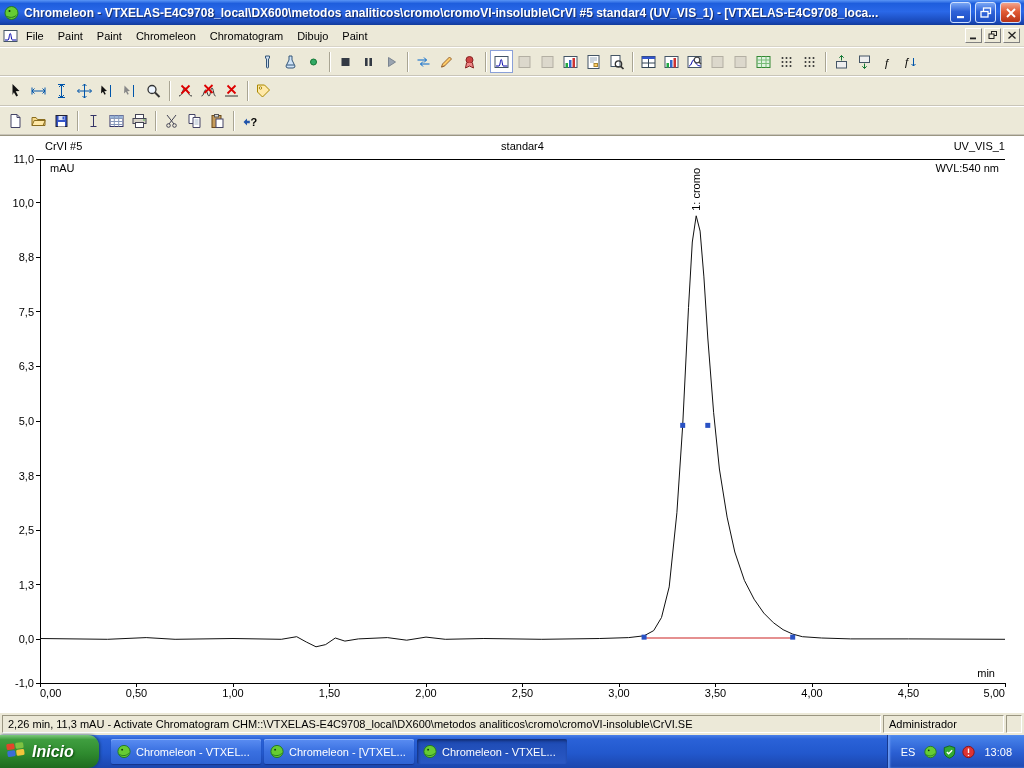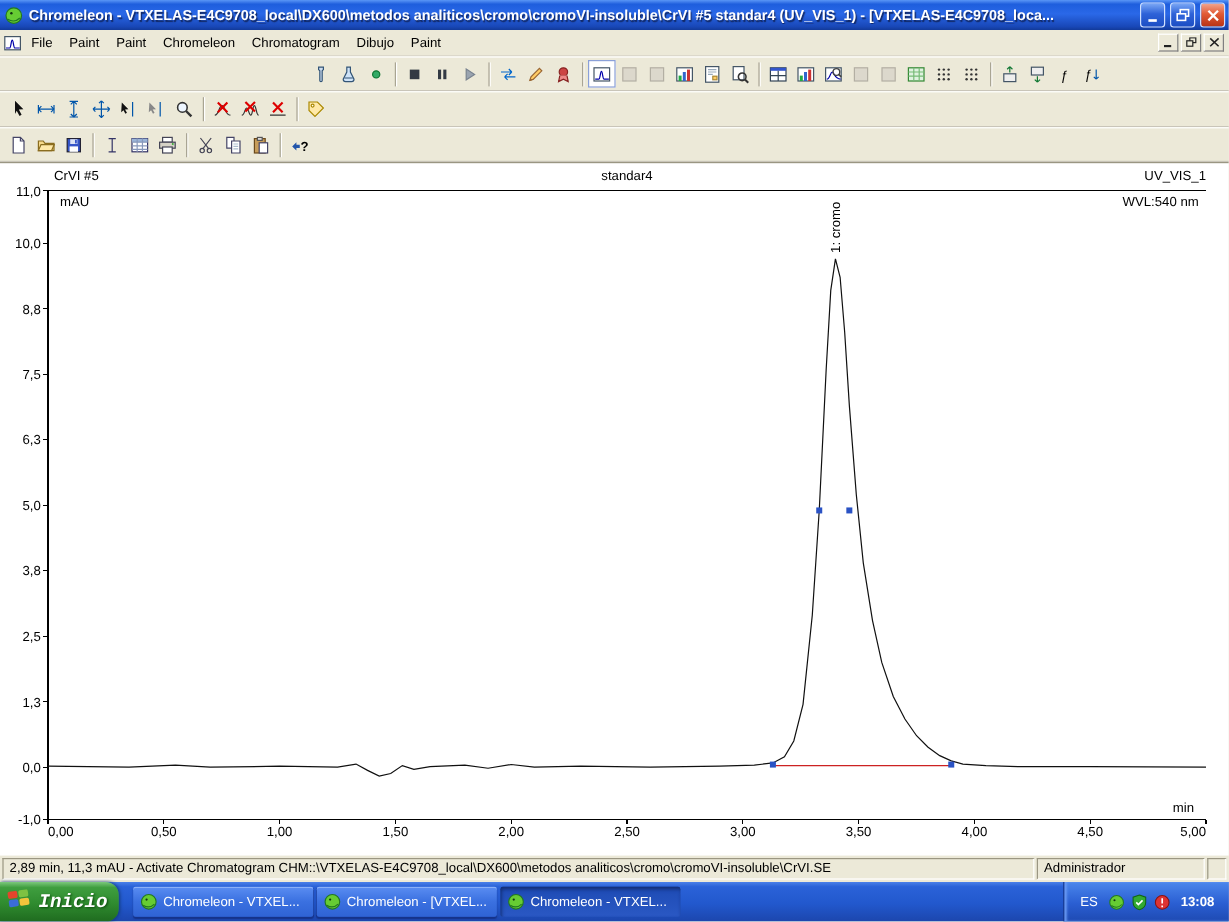--- a/index.html
+++ b/index.html
@@ -38,44 +38,44 @@
   
   .chart-wrap { height:578px; background:#fff; position:relative; border-top:1px solid #9a9682; }
   .chart-wrap svg { display:block; }
   svg text { font-family:"Liberation Sans","DejaVu Sans",sans-serif; font-size:11px; fill:#000; }
 
   
   .statusbar { height:22px; display:flex; align-items:stretch; gap:2px; background:#ece9d8; padding:2px; }
   .status-cell { border:1px solid; border-color:#9a9682 #fff #fff #9a9682; padding:1px 5px;
     display:flex; align-items:center; white-space:nowrap; overflow:hidden; }
   .status-msg { flex:1; }
-  .status-user { width:140px; }
+  .status-user { width:121px; }
   .status-x { width:16px; }
 
   
   .taskbar { height:33px; display:flex; align-items:stretch;
     background:linear-gradient(180deg,#4a80e8 0%,#2a62d8 12%,#2258cd 55%,#1c46ad 100%); }
   .start-btn { width:99px; display:flex; align-items:center; gap:5px; padding:0 10px 0 5px;
     color:#fff; font-weight:bold; font-style:italic; font-size:16px; text-shadow:1px 1px 2px #0a4a0a;
     background:linear-gradient(180deg,#7cc87c 0%,#3f9e3f 14%,#2f8b2f 55%,#1f6b1f 100%);
-    border-radius:0 11px 11px 0; box-shadow:1px 0 3px #123a7a;font-family:Liberation Mono, monospace; }
+    border-radius:0 11px 11px 0; box-shadow:1px 0 3px #123a7a; }
   .task-btns { flex:1; display:flex; align-items:center; gap:3px; padding:3px 2px 3px 12px; overflow:hidden; }
   .task-btn { width:150px; height:25px; display:flex; align-items:center; gap:4px; padding:0 5px;
     color:#fff; border-radius:2px; flex:0 0 auto;
     background:linear-gradient(180deg,#5a8df2,#3a70e0 50%,#2f63d4);
     box-shadow:inset 0 1px 0 #8ab0f8, 0 1px 1px #16338a; }
   .task-btn.active { background:linear-gradient(180deg,#1e4bb4,#2a58c4);
     box-shadow:inset 1px 2px 3px #122e74; }
   .task-btn .lbl { overflow:hidden; text-overflow:ellipsis; white-space:nowrap; }
   .tray { display:flex; align-items:center; gap:5px; padding:0 12px 0 10px; color:#fff;
     background:linear-gradient(180deg,#4a86ec,#2a5ed2 55%,#1e4ab2);
     border-left:1px solid #16388e; box-shadow:inset 2px 0 2px #6a9af4; }
   .tray-lang { padding:0 3px; }
   .tray-ico { display:flex; align-items:center; }
-  .tray-time { padding-left:3px;font-weight:bold; }
+  .tray-time { padding-left:3px; }
   .app-icon, .child-icon { display:flex; align-items:center; }
 </style>
 </head>
 <body>
 
 <div class="window">
 
   <div class="titlebar">
     <span class="app-icon" id="app-icon">
         <svg width="17" height="16" viewBox="0 0 16 16">
@@ -622,21 +622,21 @@
         <path d="M644.09 502.0233333333333L792.7 502.0233333333333" stroke="#cc2222" stroke-width="1.2"></path>
         <rect x="641.59" y="498.65" width="5" height="5" fill="#2a52c4"></rect>
         <rect x="790.2" y="498.65" width="5" height="5" fill="#2a52c4"></rect>
         <rect x="680.19" y="286.8666666666667" width="5" height="5" fill="#2a52c4"></rect>
         <rect x="705.28" y="286.8666666666667" width="5" height="5" fill="#2a52c4"></rect>
         <text x="700.1999999999999" y="74.76666666666671" transform="rotate(-90 700.1999999999999 74.76666666666671)" text-anchor="start">1: cromo</text>
       </svg>
   </div>
 
   <div class="statusbar">
-    <div class="status-cell status-msg">2,89 min, 11,3 mAU - Activate Chromatogram CHM::\VTXELAS-E4C9708_local\DX600\metodos analiticos\cromo\cromoVI-insoluble\CrVI.SE</div>
+    <div class="status-cell status-msg">2,26 min, 11,3 mAU - Activate Chromatogram CHM::\VTXELAS-E4C9708_local\DX600\metodos analiticos\cromo\cromoVI-insoluble\CrVI.SE</div>
     <div class="status-cell status-user">Administrador</div>
     <div class="status-cell status-x"></div>
   </div>
 </div>
 
 <div class="taskbar">
   <div class="start-btn">
     <span id="start-flag"><svg width="22" height="18" viewBox="0 0 22 18">
           <g transform="rotate(-8 11 9)">
             <rect x="2" y="2" width="8" height="6" rx="1.5" fill="#e4452c"></rect>

